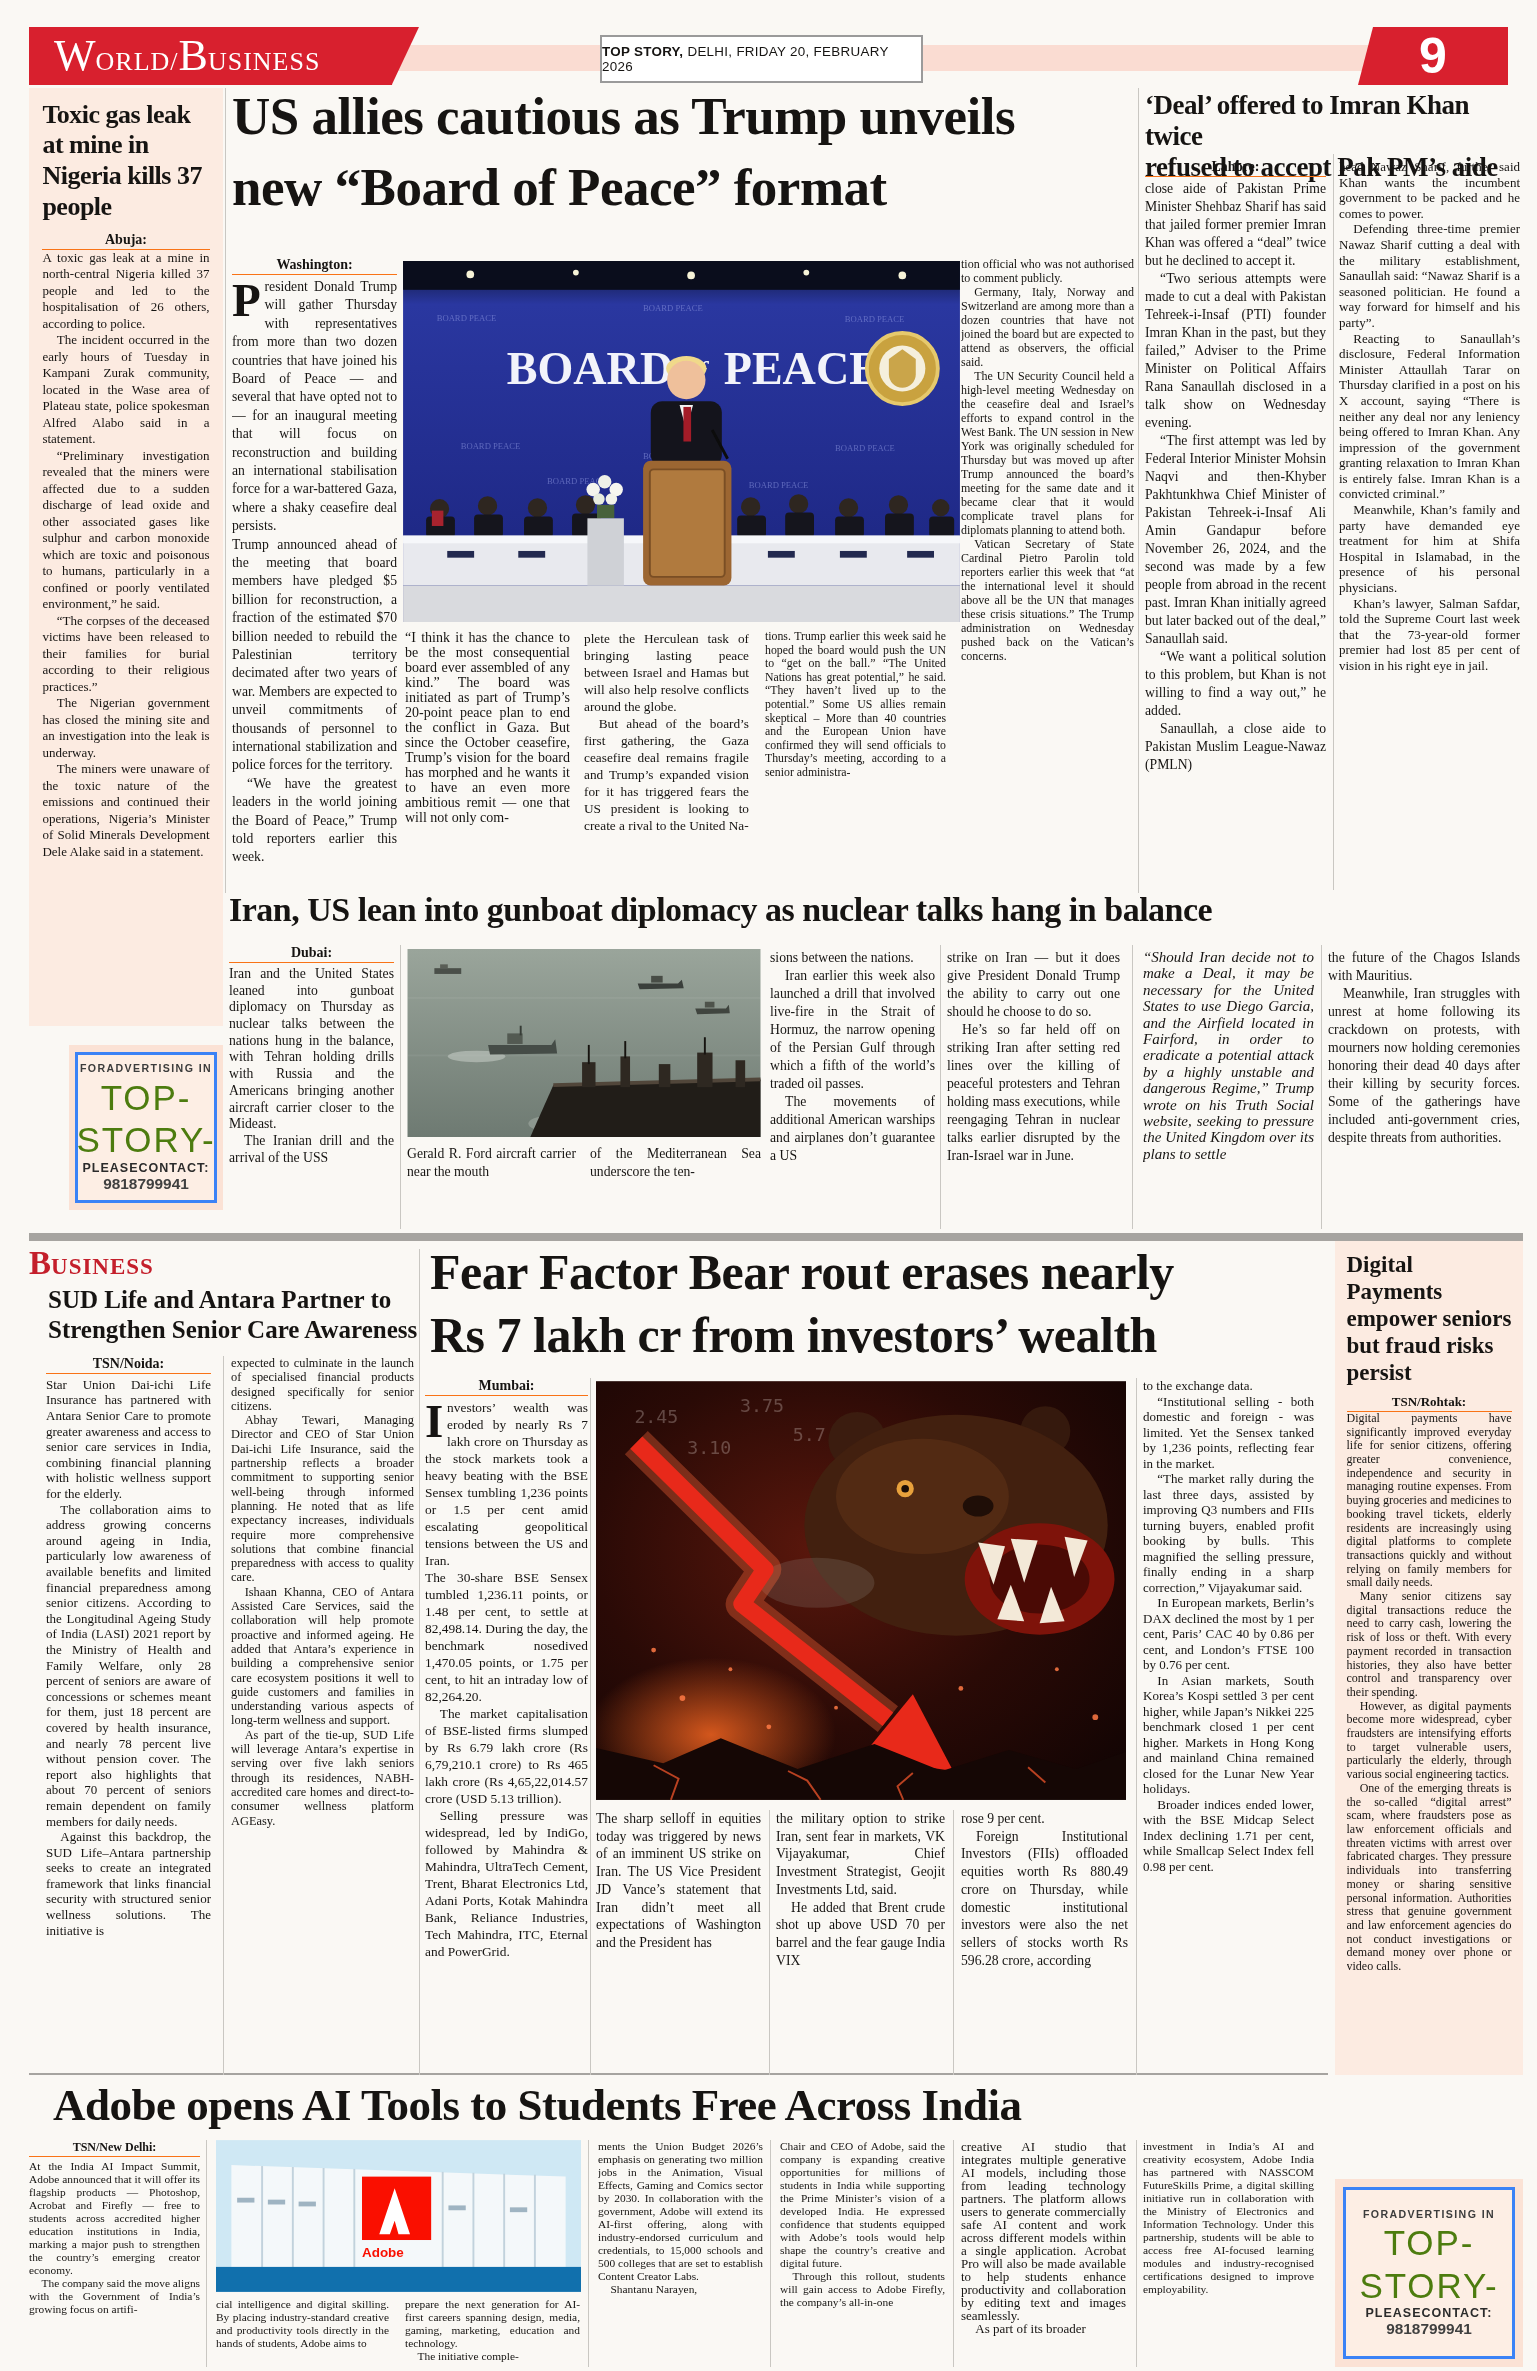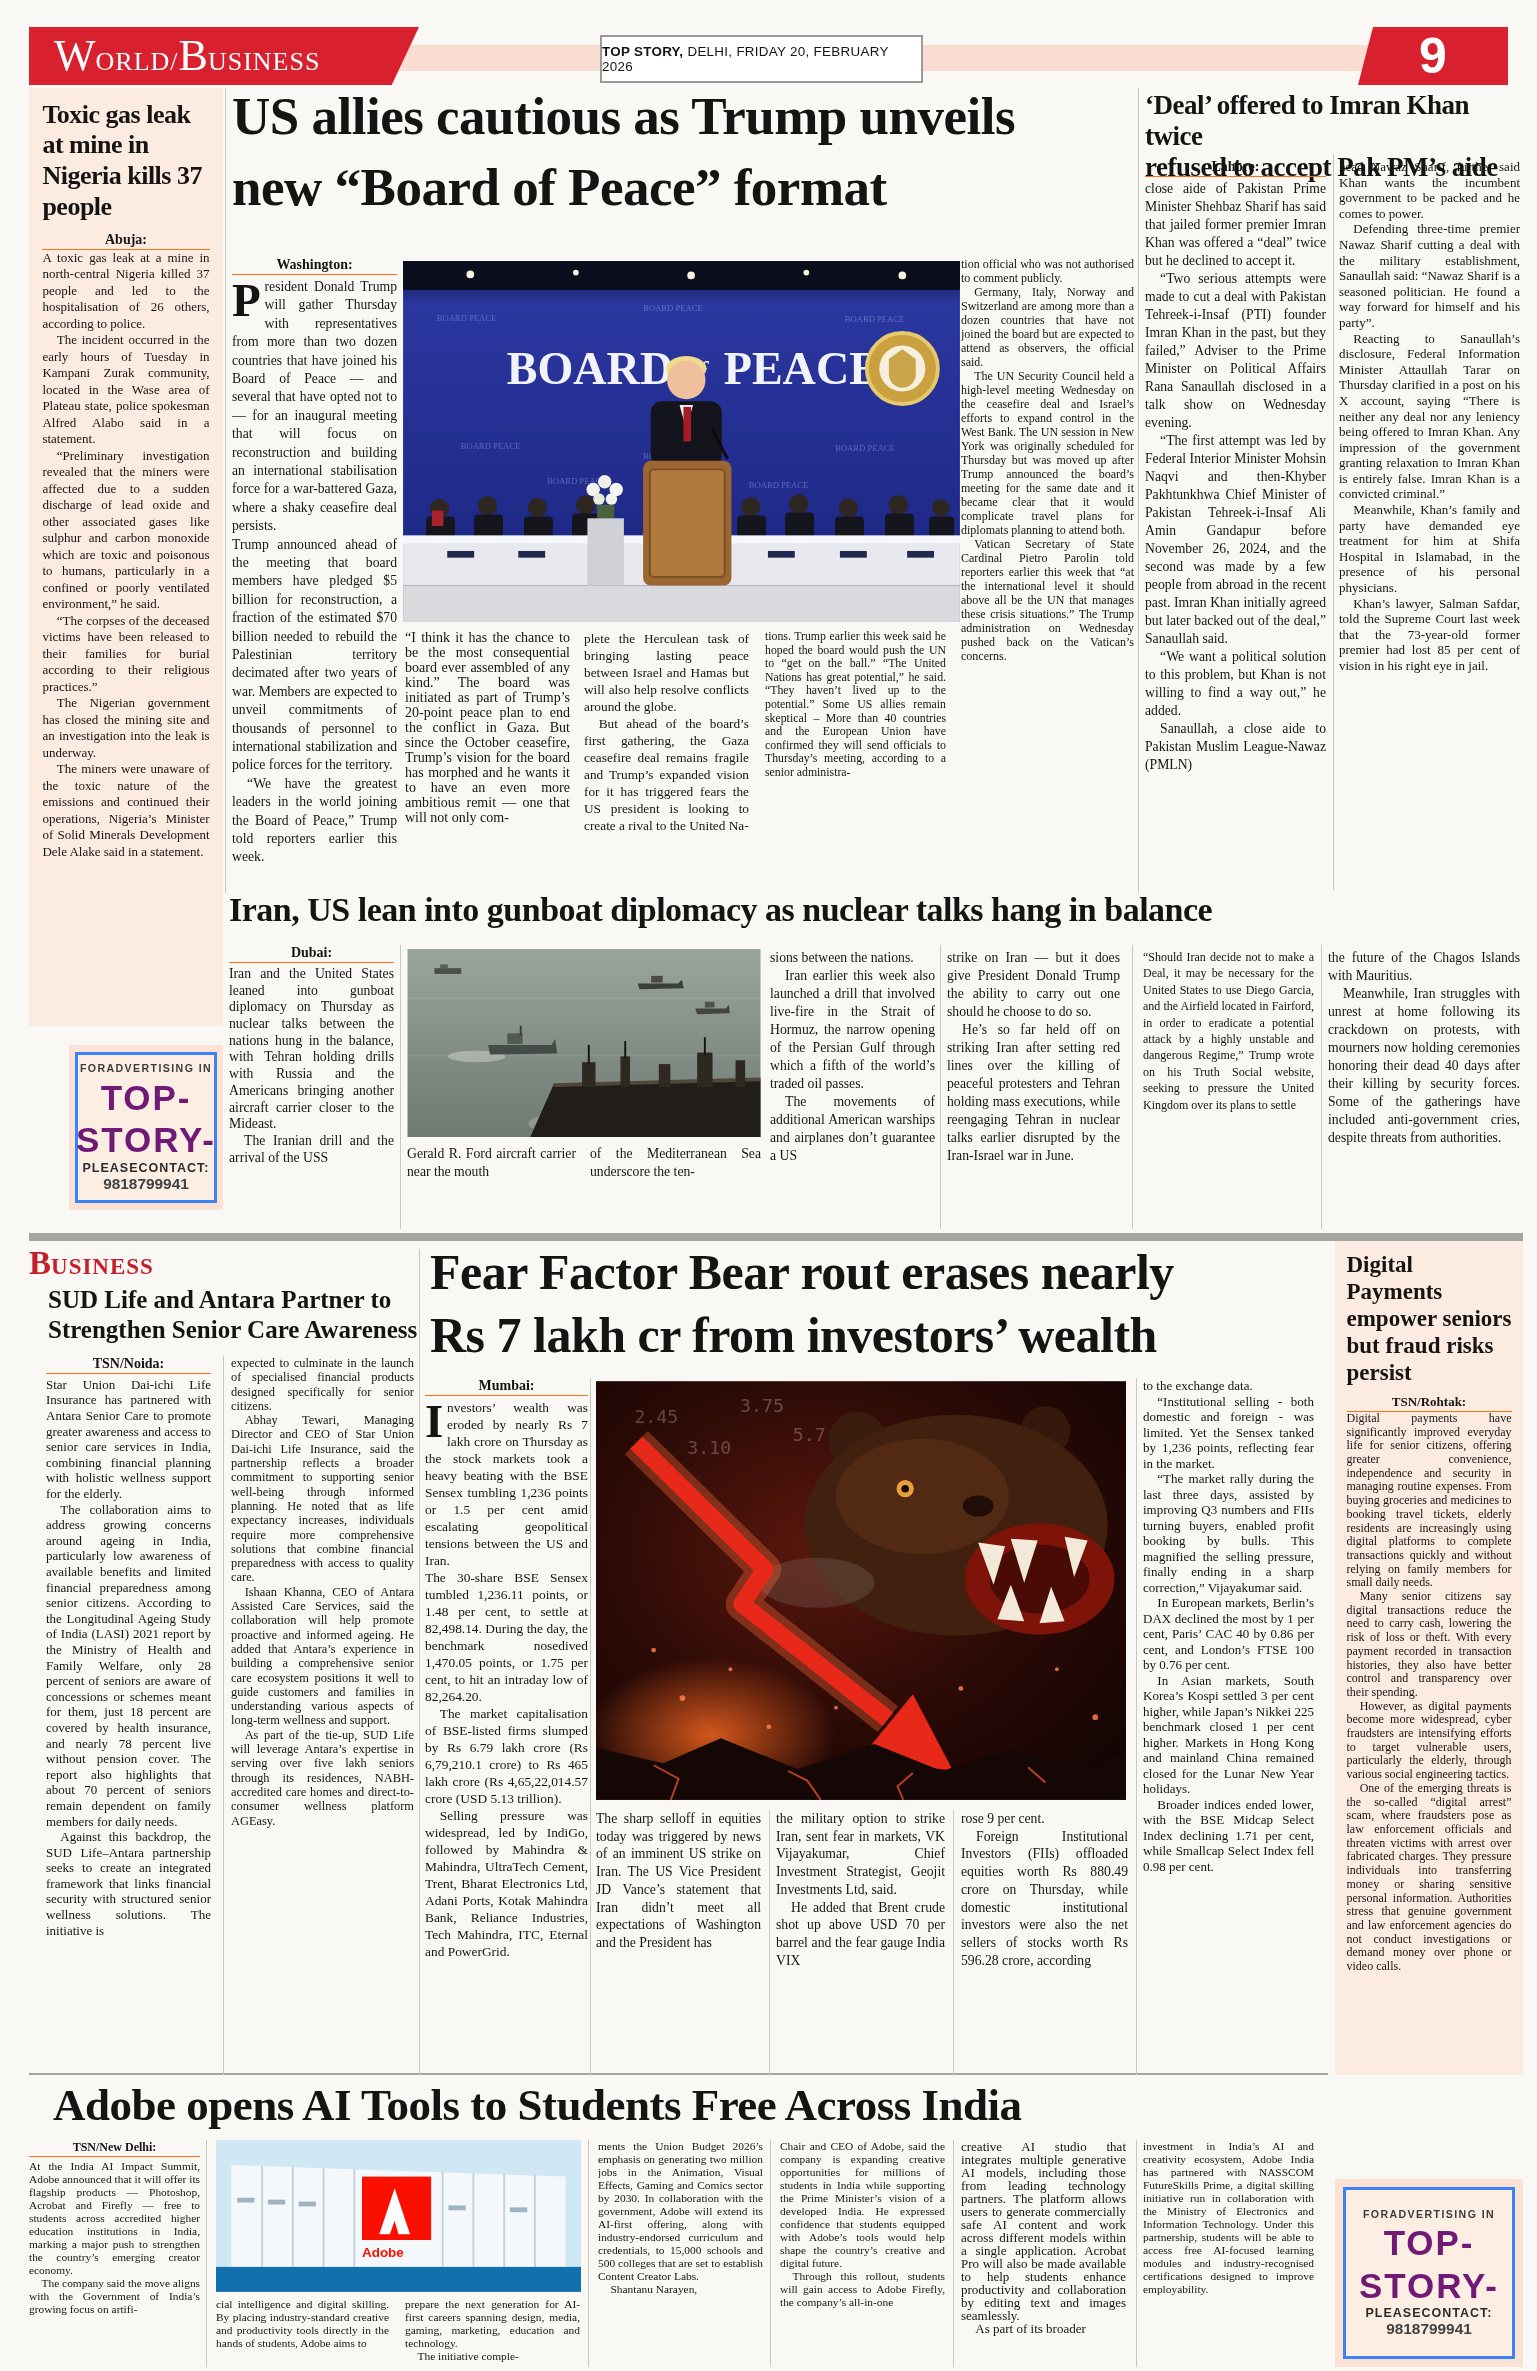--- a/index.html
+++ b/index.html
@@ -25,21 +25,21 @@
   .col p:first-child{text-indent:0;}
   .dateline{text-align:center;font-weight:bold;border-bottom:1px solid #f97316;margin-bottom:2.9px;padding-bottom:1px;}
   .dcap{float:left;font-size:47px;line-height:.82;padding:2.9px 3.8px 0 0;font-weight:bold;}
   .vrule{background:#c9c7c2;width:1px;}
   .hrule{background:#a6a4a0;}
   .peach{background:#fcebe1;}
   .adbox{background:#fbe2d5;display:flex;align-items:center;justify-content:center;}
   .adinner{background:#fdeee4;border:3px solid #3b82f6;width:88%;height:88%;display:flex;flex-direction:column;
            align-items:center;justify-content:center;text-align:center;font-family:"Liberation Sans",sans-serif;}
   .adinner .k{font-size:10.6px;letter-spacing:1.4px;color:#3c3c3c;font-weight:bold;}
-  .adinner .t{font-size:35px;font-weight:bold;letter-spacing:1.9px;color:#701a75;line-height:1.05;margin-top:5.8px;}
+  .adinner .t{font-size:35px;font-weight:normal;letter-spacing:1.9px;color:#4d7c0f;line-height:1.05;margin-top:5.8px;}
   .adinner .c{font-size:12.5px;font-weight:bold;letter-spacing:1px;color:#2b2b2b;margin-top:1.9px;}
   .adinner .p{font-size:15.4px;font-weight:bold;color:#404040;}
   .biz-label{color:#c41f2b;font-weight:bold;}
   .photo{display:block;}
 </style>
 </head>
 <body>
 
 <div class="page">
 
@@ -284,21 +284,21 @@
 
   <div class="abs col" style="left:770px;top:949px;width:165px;height:281px;font-size:13.7px;line-height:18px;">
       <p>sions between the nations.</p>
       <p>Iran earlier this week also launched a drill that involved live-fire in the Strait of Hormuz, the narrow opening of the Persian Gulf through which a fifth of the world’s traded oil passes.</p>
       <p>The movements of additional American warships and airplanes don’t guarantee a US</p>
     </div>
   <div class="abs col" style="left:947px;top:949px;width:173px;height:281px;font-size:13.7px;line-height:18px;">
       <p>strike on Iran — but it does give President Donald Trump the ability to carry out one should he choose to do so.</p>
       <p>He’s so far held off on striking Iran after setting red lines over the killing of peaceful protesters and Tehran holding mass executions, while reengaging Tehran in nuclear talks earlier disrupted by the Iran-Israel war in June.</p>
     </div>
-  <div class="abs col" style="left:1143px;top:949px;width:171px;height:281px;font-size:12px;line-height:16.4px;">
+  <div class="abs col" style="left:1143px;top:949px;width:171px;height:281px;font-size:15px;line-height:16.4px;font-style:italic;">
       <p>“Should Iran decide not to make a Deal, it may be necessary for the United States to use Diego Garcia, and the Airfield located in Fairford, in order to eradicate a potential attack by a highly unstable and dangerous Regime,” Trump wrote on his Truth Social website, seeking to pressure the United Kingdom over its plans to settle</p>
     </div>
   <div class="abs col" style="left:1328px;top:949px;width:192px;height:281px;font-size:13.7px;line-height:18px;">
       <p>the future of the Chagos Islands with Mauritius.</p>
       <p>Meanwhile, Iran struggles with unrest at home following its crackdown on protests, with mourners now holding ceremonies honoring their dead 40 days after their killing by security forces. Some of the gatherings have included anti-government cries, despite threats from authorities.</p>
     </div>
 
   <div class="abs hrule" style="left:29px;top:1233px;width:1494px;height:7.7px;"></div>
 
   <div class="abs biz-label" style="left:29px;top:1245px;">

